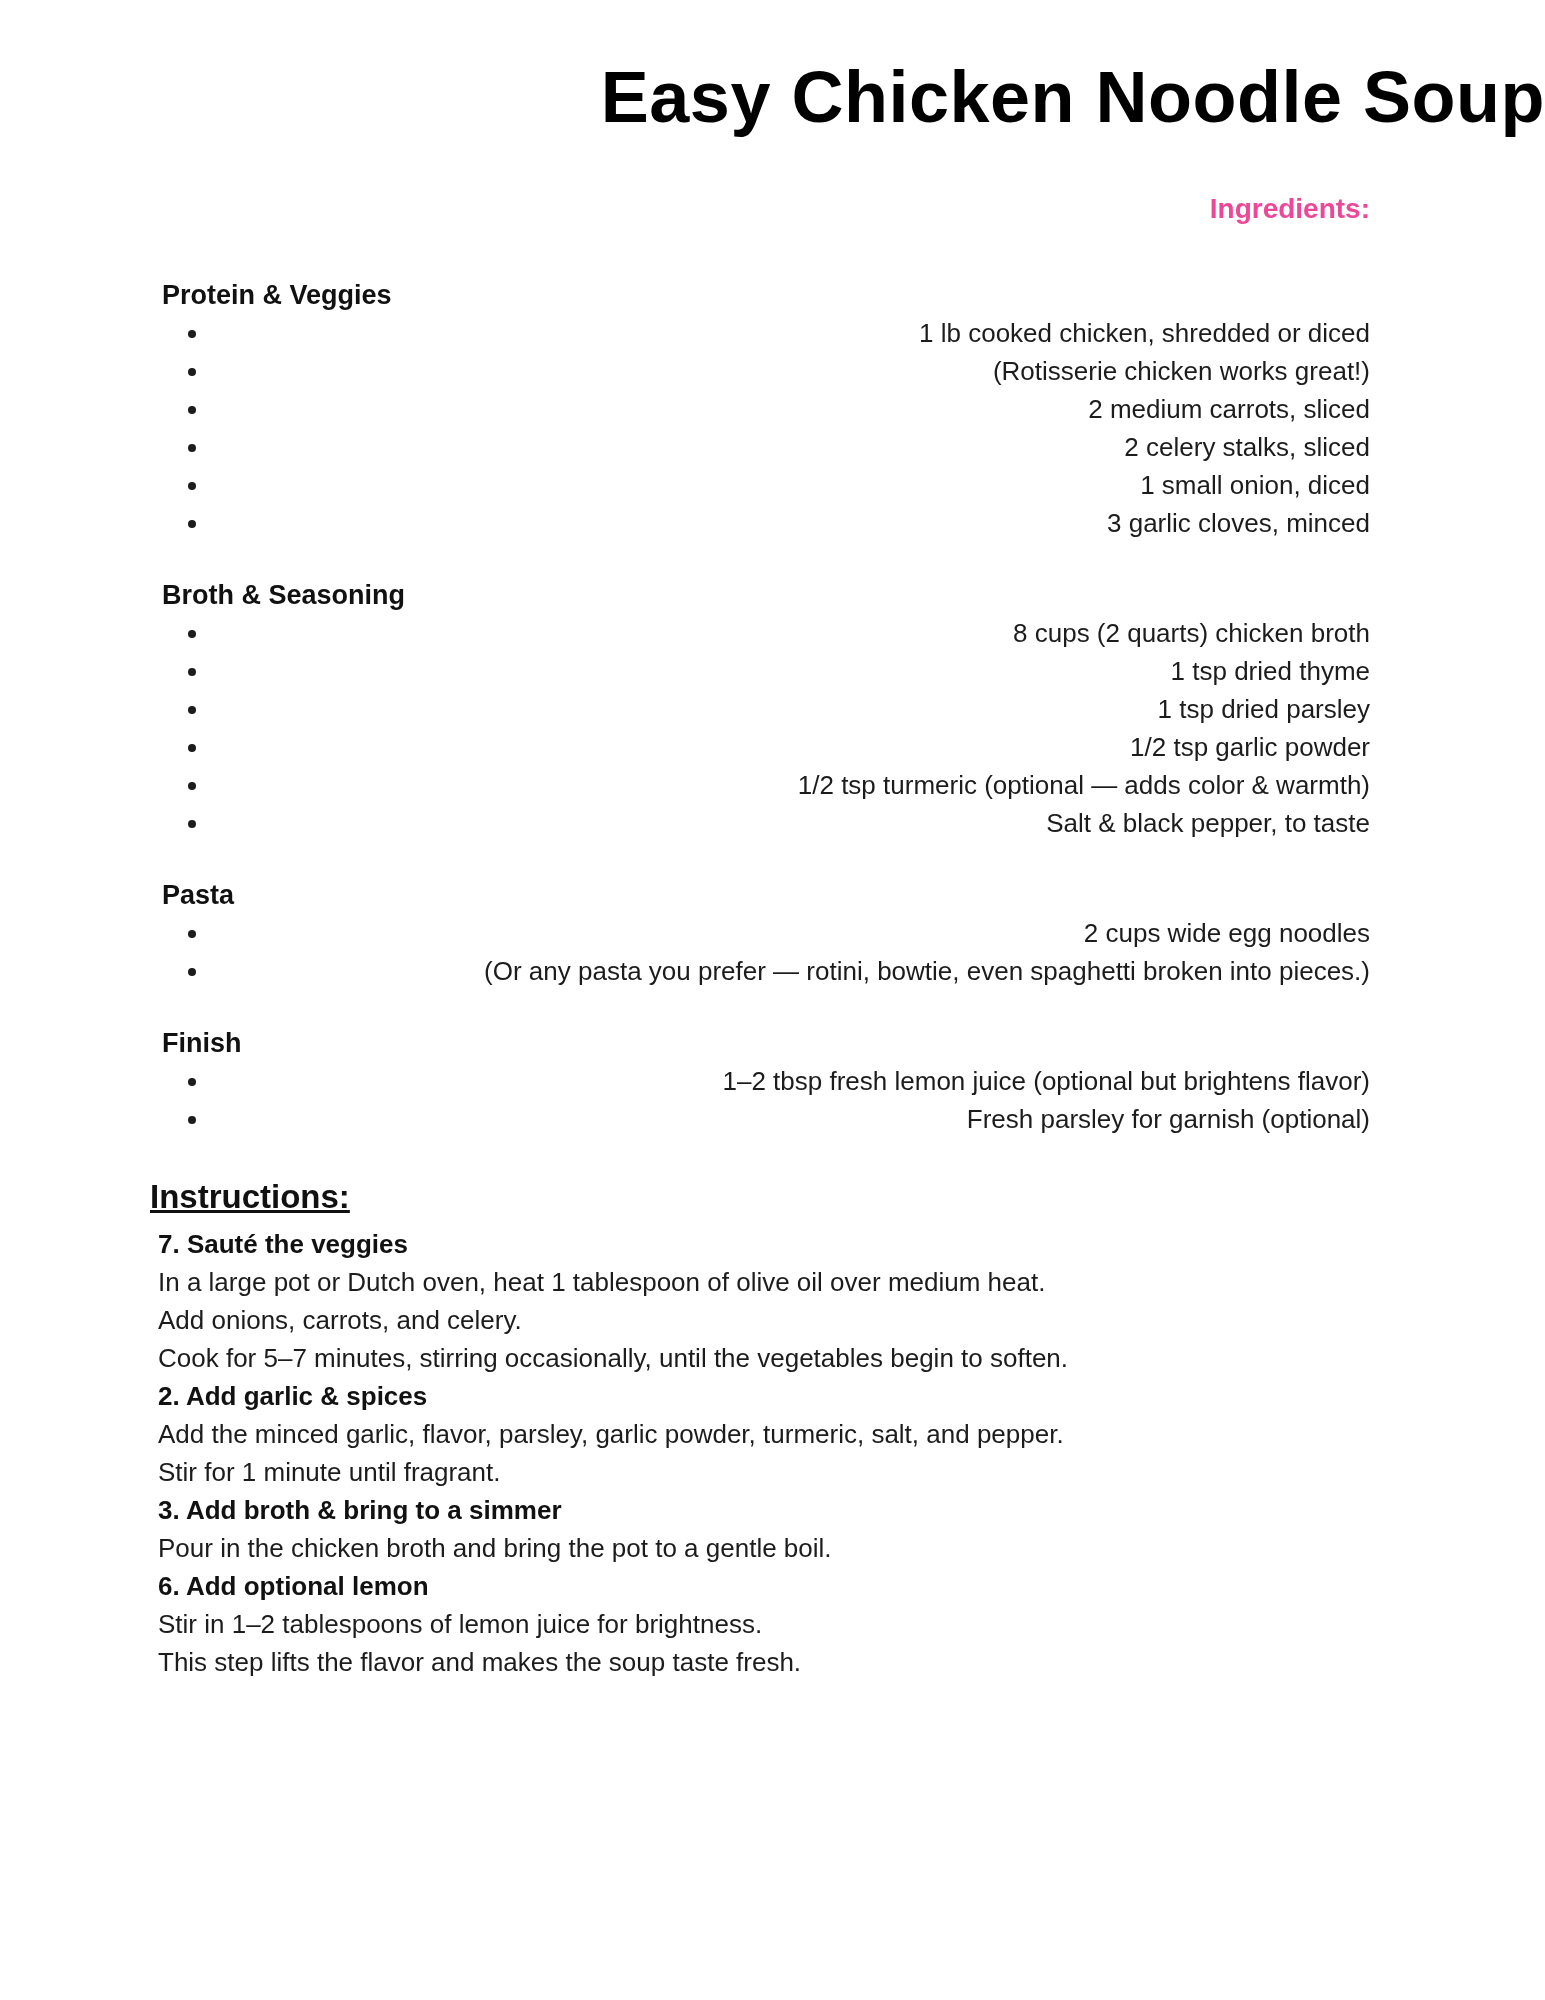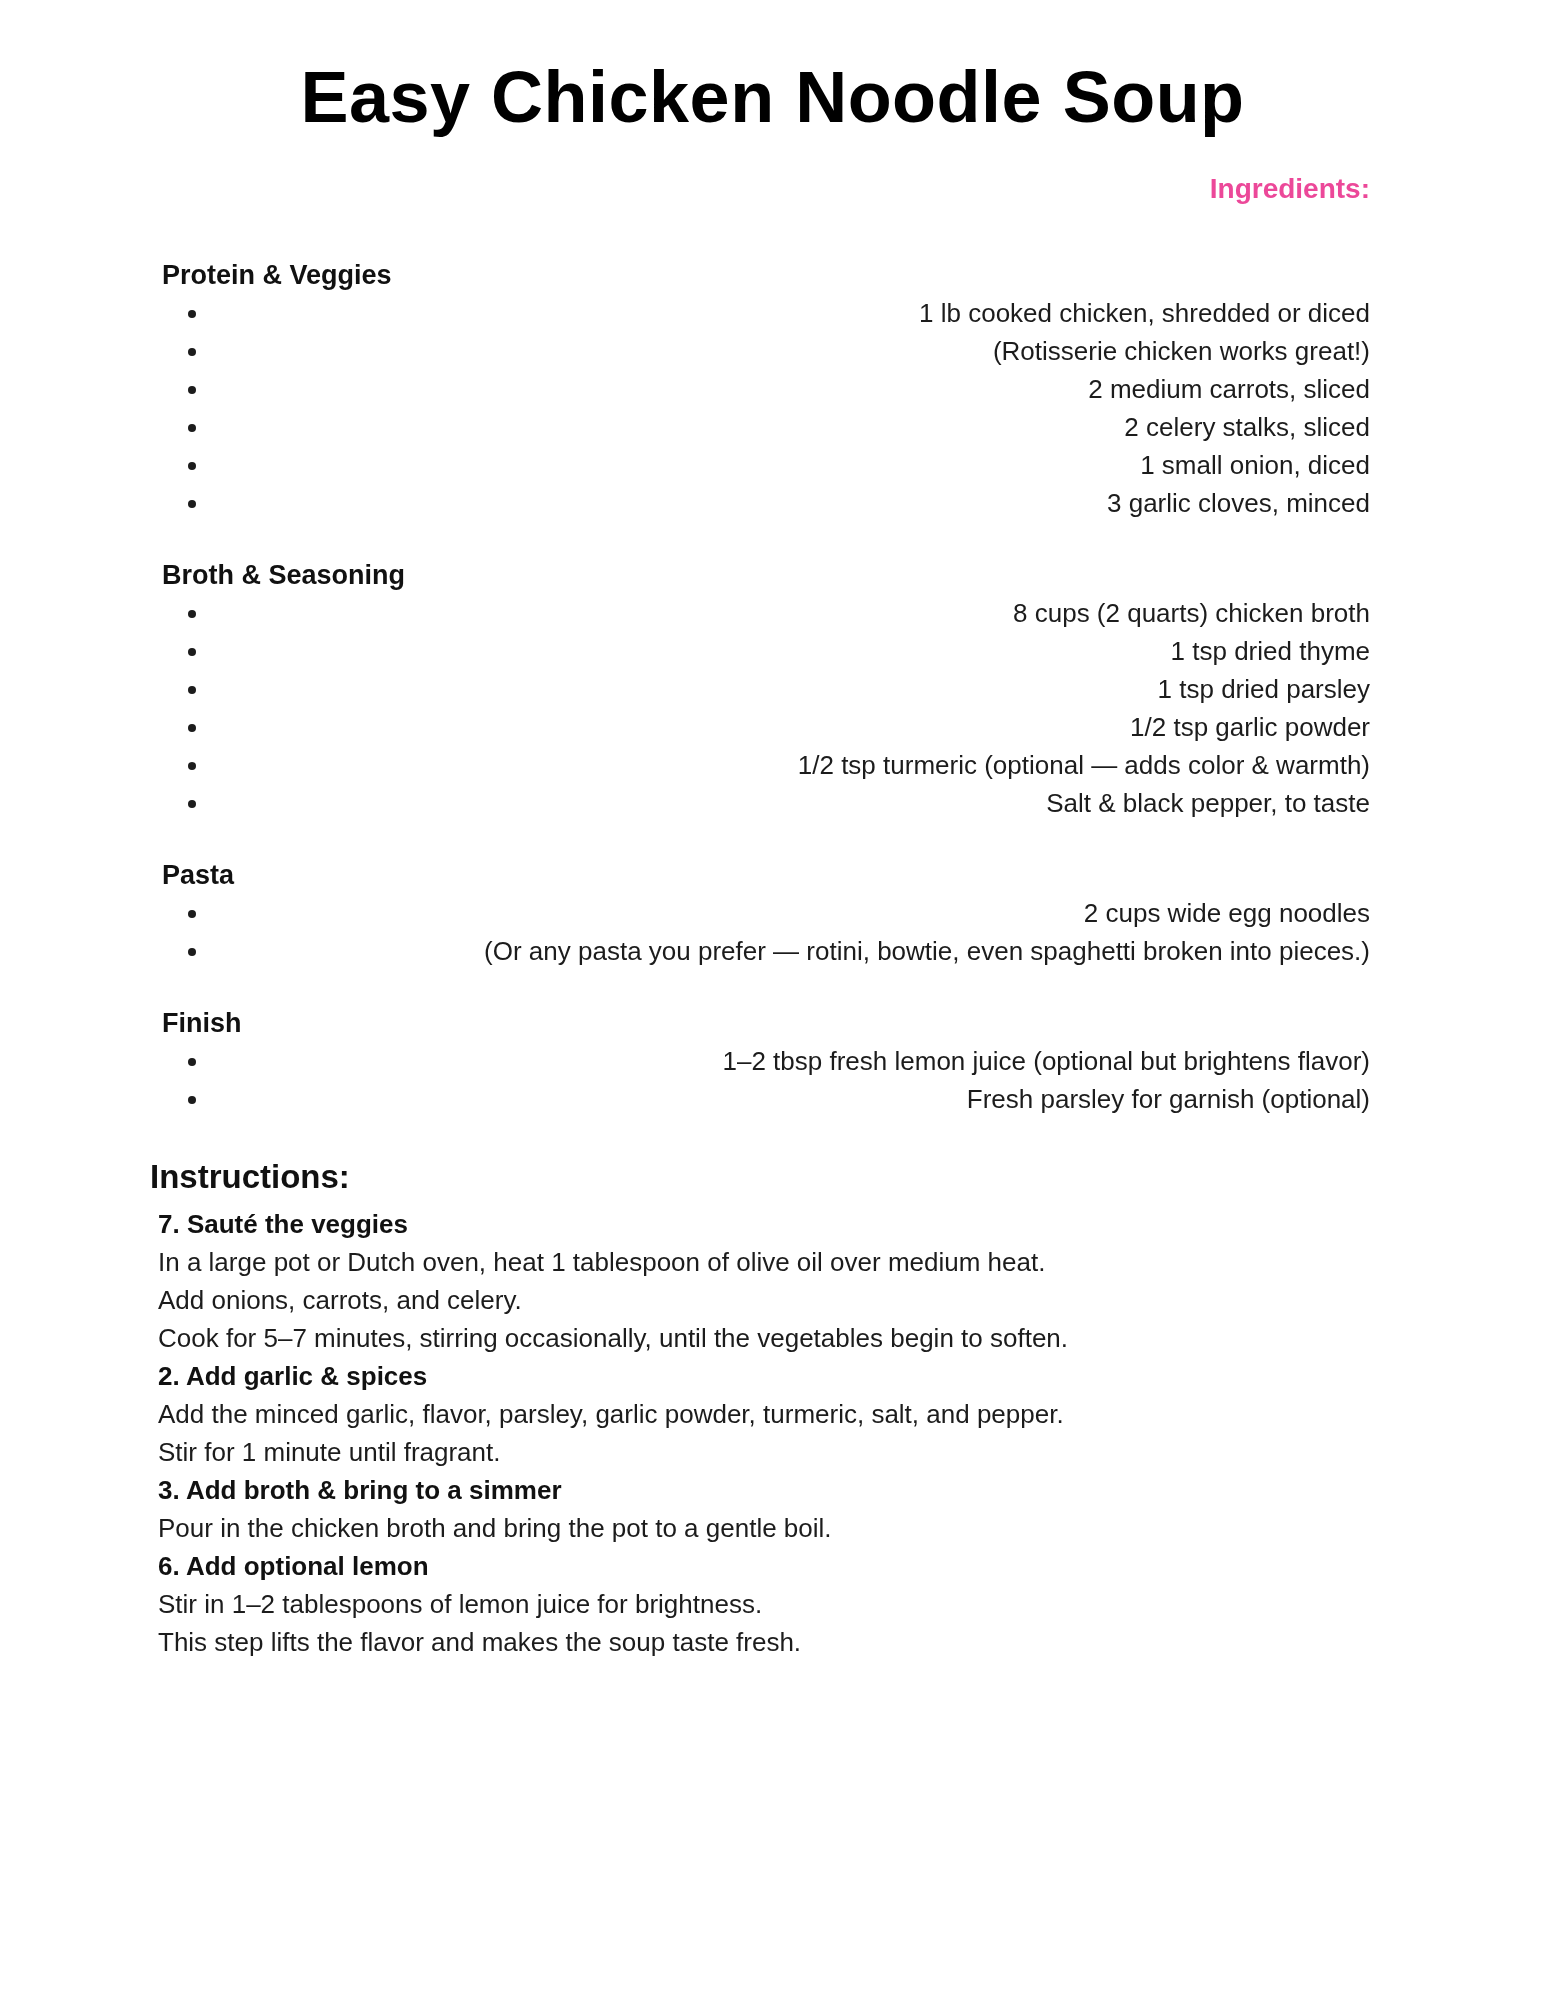--- a/index.html
+++ b/index.html
@@ -12,23 +12,23 @@
     width: 1545px;
     height: 2000px;
     box-sizing: border-box;
     background: #ffffff;
     overflow: hidden;
     padding-top: 40px;
     font-family: "Liberation Sans", "DejaVu Sans", sans-serif;
     color: #1c1c1c;
   }
   .doc-title {
-    margin: 14px 0 32px 0;
+    margin: 14px 0 52px 0;
     width: 100%;
-    text-align: center;
+    text-align: right;
     font-size: 72px;
     line-height: 1.2;
     font-weight: 700;
     color: #000000;
     letter-spacing: 0.5px;
   }
   .content {
     box-sizing: border-box;
     padding: 0 175px 0 150px;
   }
@@ -63,20 +63,21 @@
     line-height: 38px;
     color: #1c1c1c;
     text-align: right;
   }
   .instructions-heading {
     font-size: 33px;
     line-height: 1.25;
     font-weight: 700;
     color: #111111;
     margin: 38px 0 8px 0;
+    text-decoration: underline;
   }
   .steps {
     margin-left: 8px;
   }
   .step p {
     margin: 0;
     font-size: 26px;
     line-height: 38px;
     color: #1c1c1c;
   }

